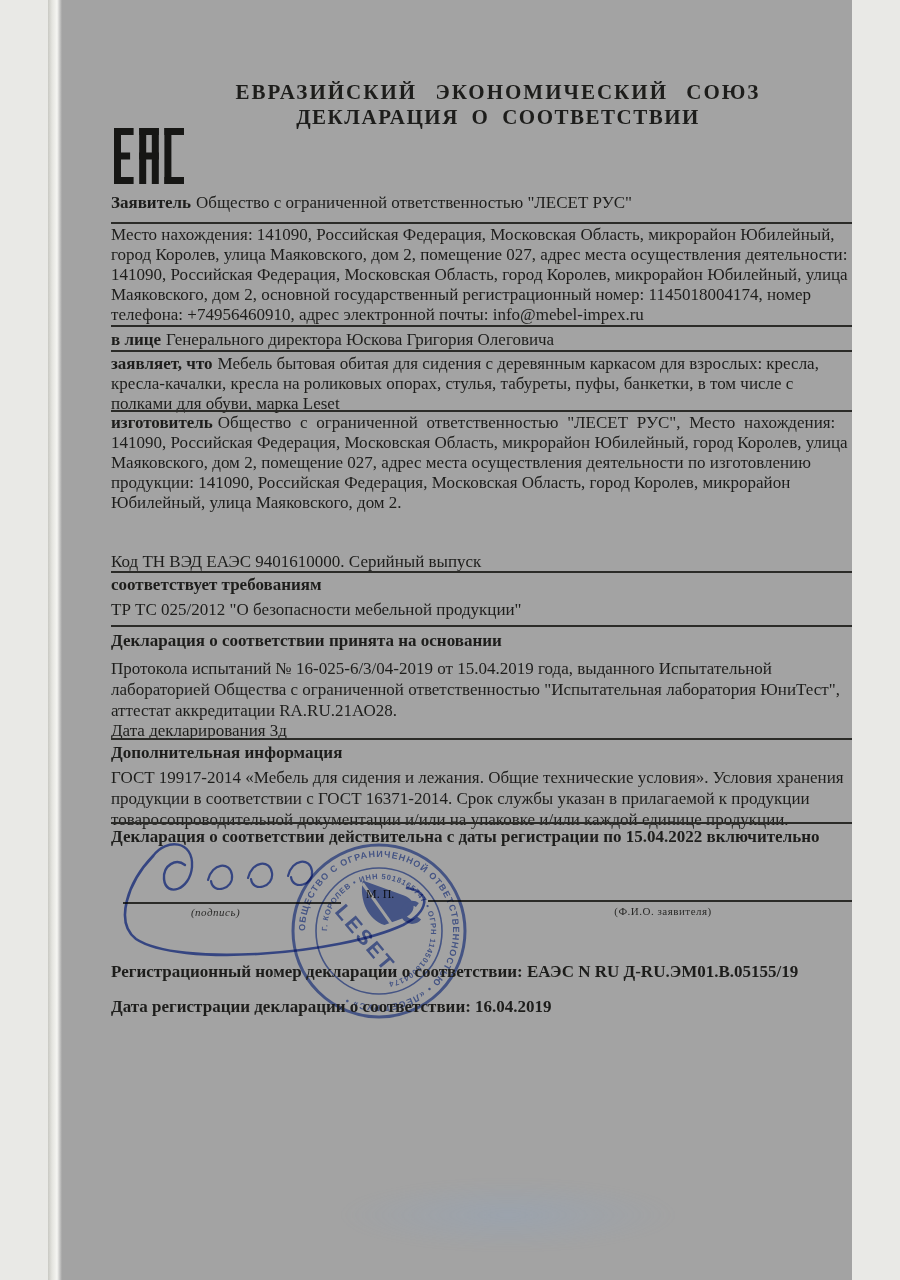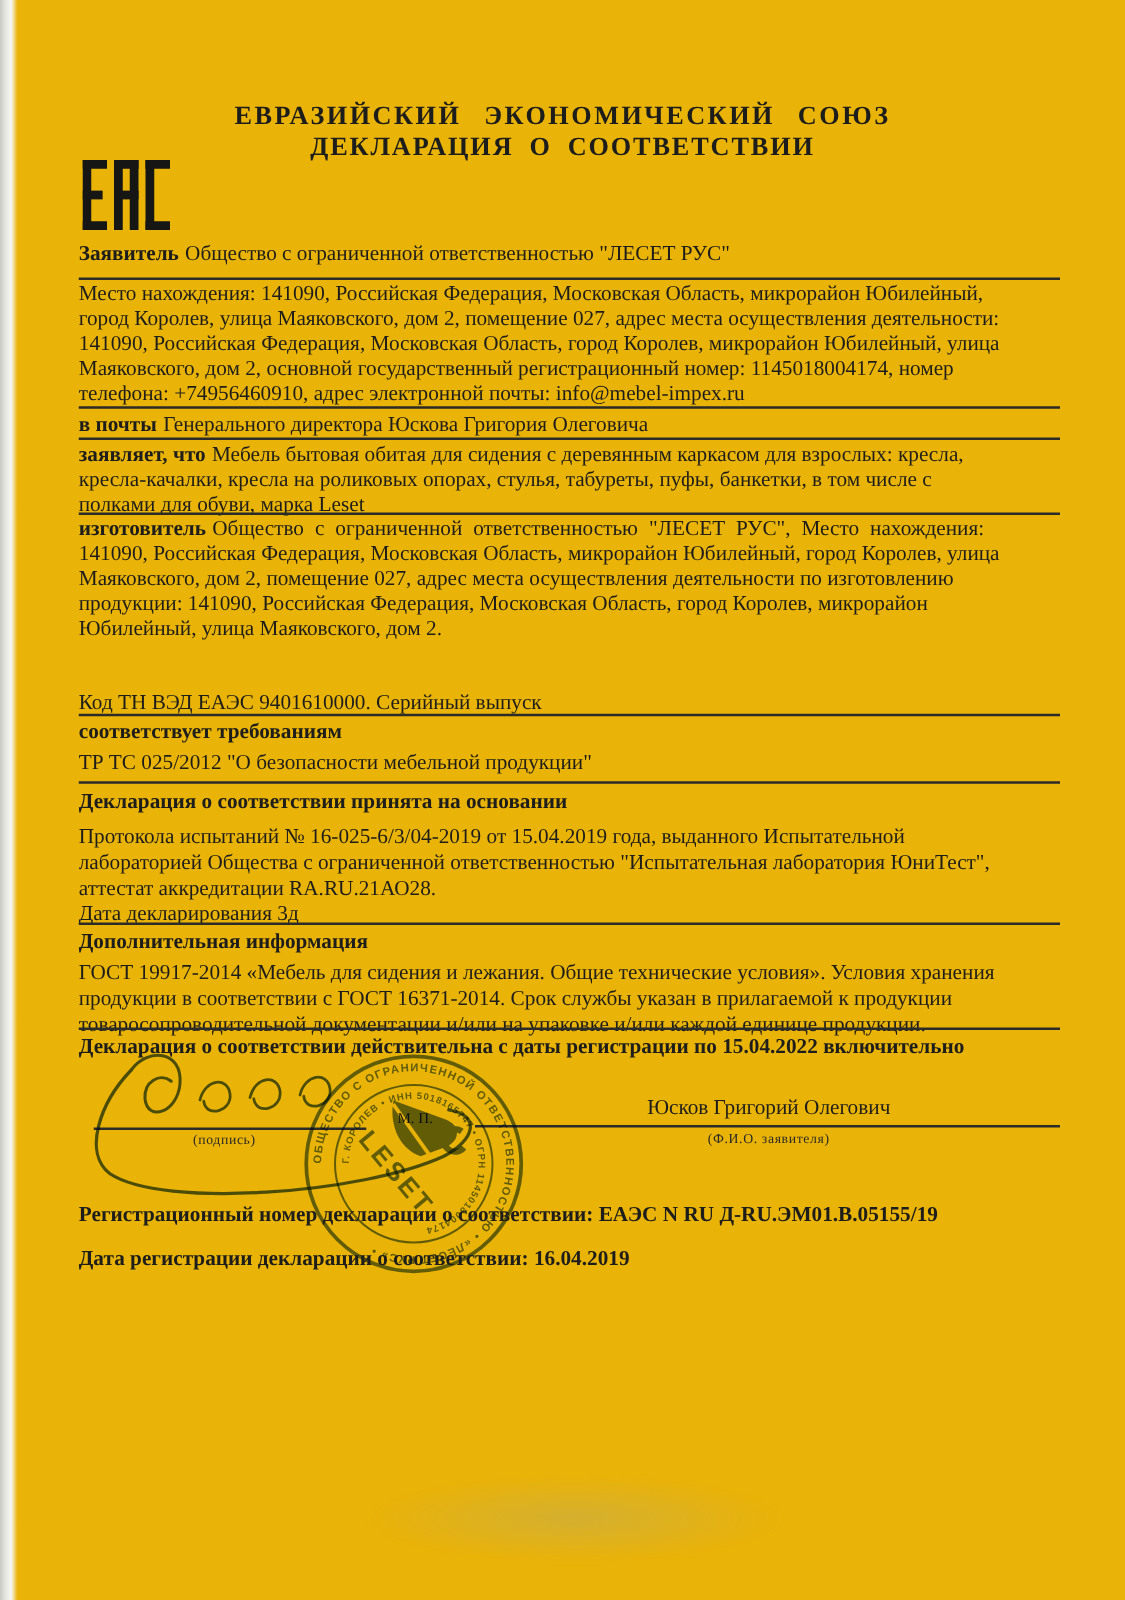--- a/index.html
+++ b/index.html
@@ -1,18 +1,18 @@
 <!DOCTYPE html>
 <html><head>
 <meta charset="utf-8">
 <style>
   html,body{margin:0;padding:0;background:#e9e9e6;}
   .page{
-    position:relative;width:900px;height:1280px;margin:0 auto;
-    background:#eab308;overflow:hidden;
+    position:relative;width:804px;height:1280px;margin:0 auto;
+    background:#a3a3a3;overflow:hidden;
     font-family:"Liberation Serif","DejaVu Serif",serif;
     color:#1d1d1b;
   }
   .scan-edge{position:absolute;left:0;top:0;width:14px;height:1280px;
     background:linear-gradient(90deg,#c9c9c3 0,#e4e4df 4px,#f6f6f3 9px,rgba(252,252,250,0) 14px);}
   .t{position:absolute;font-size:17px;line-height:20px;white-space:nowrap;}
   .blk{position:absolute;left:63px;width:785px;font-size:17px;line-height:20px;}
   .pre{white-space:pre-line;}
   .b{font-weight:700;}
   .lbl{font-weight:700;margin-right:5px;}
@@ -63,21 +63,21 @@
   <div class="rule" style="top:222px;"></div>
 
   <div class="blk pre" style="top:225px;">Место нахождения: 141090, Российская Федерация, Московская Область, микрорайон Юбилейный,
 город Королев, улица Маяковского,  дом 2, помещение 027, адрес места осуществления деятельности:
 141090, Российская Федерация, Московская Область, город Королев, микрорайон Юбилейный, улица
 Маяковского,  дом 2, основной государственный регистрационный номер: 1145018004174, номер
 телефона: +74956460910, адрес электронной почты: info@mebel-impex.ru</div>
   <div class="rule" style="top:325px;"></div>
 
   <div class="t" style="left:63px;top:330px;">
-    <span class="lbl">в почты</span><span>Генерального директора Юскова Григория Олеговича</span>
+    <span class="lbl">в лице</span><span>Генерального директора Юскова Григория Олеговича</span>
   </div>
   <div class="rule" style="top:350px;"></div>
 
   <div class="blk" style="top:354px;">
     <span class="lbl">заявляет, что</span><span class="pre">Мебель бытовая обитая для сидения с деревянным каркасом для взрослых: кресла,
 кресла-качалки, кресла на роликовых опорах, стулья, табуреты, пуфы, банкетки, в том числе с
 полками для обуви, марка Leset</span>
   </div>
   <div class="rule" style="top:410px;"></div>
 
@@ -103,24 +103,23 @@
 
   <div class="t b" style="left:63px;top:743px;">Дополнительная информация</div>
   <div class="blk pre" style="top:767px;line-height:21px;">ГОСТ 19917-2014 «Мебель для сидения и лежания. Общие технические условия».  Условия хранения
 продукции в соответствии с ГОСТ 16371-2014. Срок службы указан в прилагаемой к продукции
 товаросопроводительной документации и/или на упаковке и/или каждой единице продукции.</div>
   <div class="rule" style="top:822px;"></div>
 
   <div class="t b" style="left:63px;top:827px;">Декларация о соответствии  действительна с даты регистрации по 15.04.2022 включительно</div>
 
   <div class="sigline" style="left:75px;top:902px;width:218px;"></div>
-  <div class="cap" style="left:127px;top:906px;width:105px;">(подпись)</div>
+  <div class="cap" style="left:115px;top:906px;width:105px;font-style:italic;">(подпись)</div>
   <div class="t" style="left:318px;top:884px;font-size:12px;">М. П.</div>
   <div class="sigline" style="left:380px;top:900px;width:468px;"></div>
-  <div class="t center" style="left:430px;top:876px;width:370px;white-space:nowrap;">Юсков Григорий Олегович</div>
   <div class="cap" style="left:470px;top:905px;width:290px;">(Ф.И.О. заявителя)</div>
 
   <svg class="signature" viewBox="0 0 345 145">
     <g fill="none" stroke-linecap="round" stroke="#3f5cc5">
       <path stroke-width="2.6" d="M47,30 C22,56 8,96 30,113 C72,141 232,129 297,99 C322,86 327,66 301,62"></path>
       <path stroke-width="2.4" d="M47,30 C60,12 88,14 86,41 C84,64 60,72 58,53 C57,39 70,32 79,39"></path>
       <path stroke-width="2.2" d="M102,54 C106,37 124,35 126,49 C128,63 107,69 105,55"></path>
       <path stroke-width="2.2" d="M142,52 C146,35 164,33 166,47 C168,61 147,67 145,53"></path>
       <path stroke-width="2.2" d="M182,50 C186,33 204,31 206,45 C208,59 187,65 185,51"></path>
     </g>

